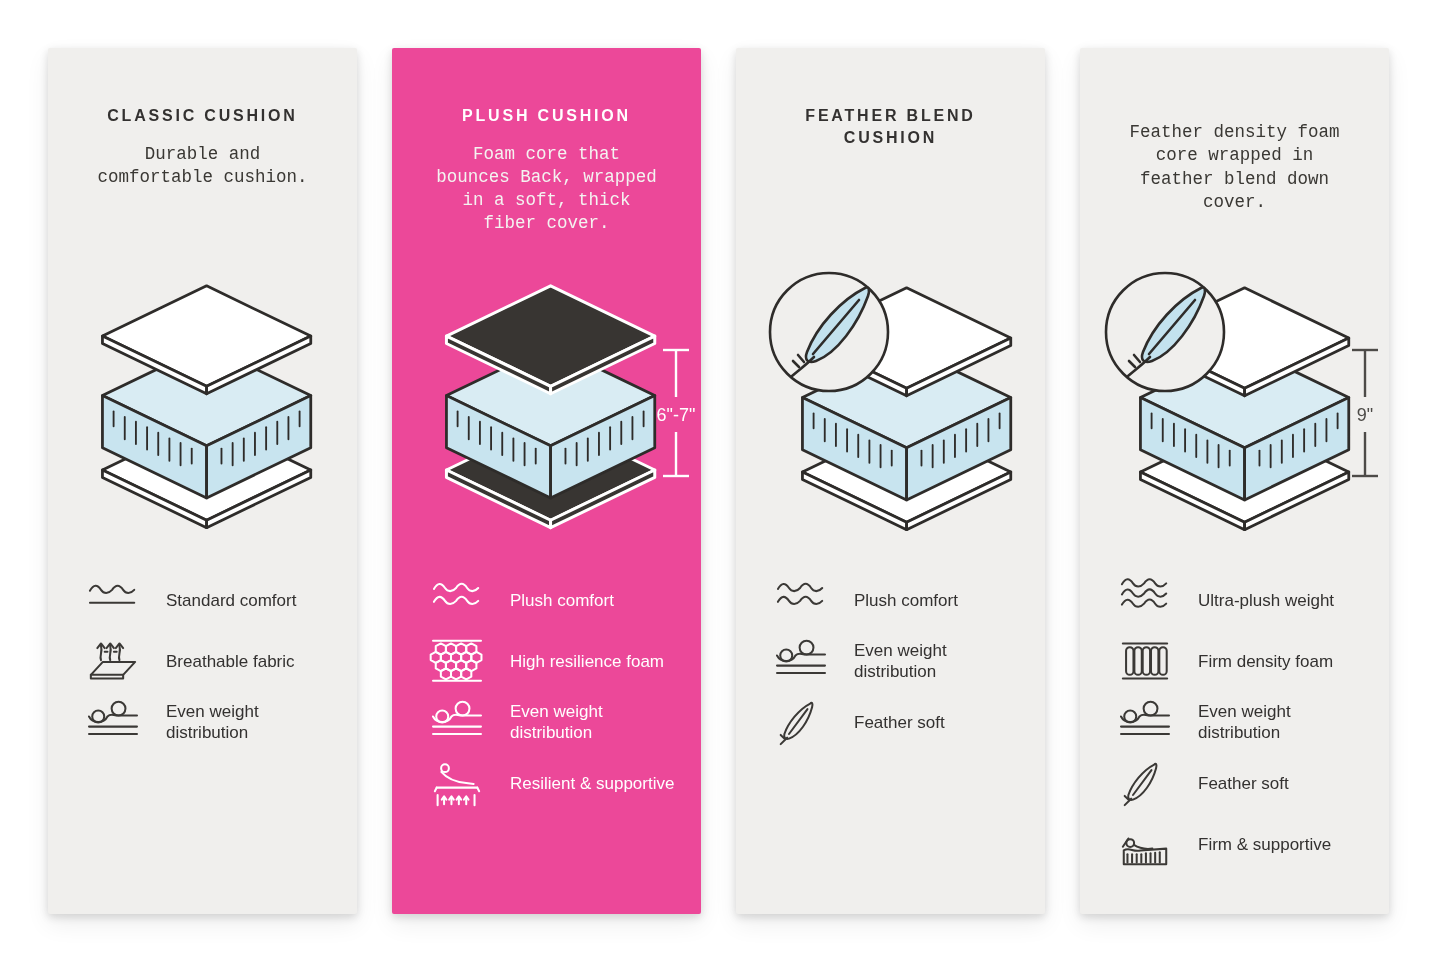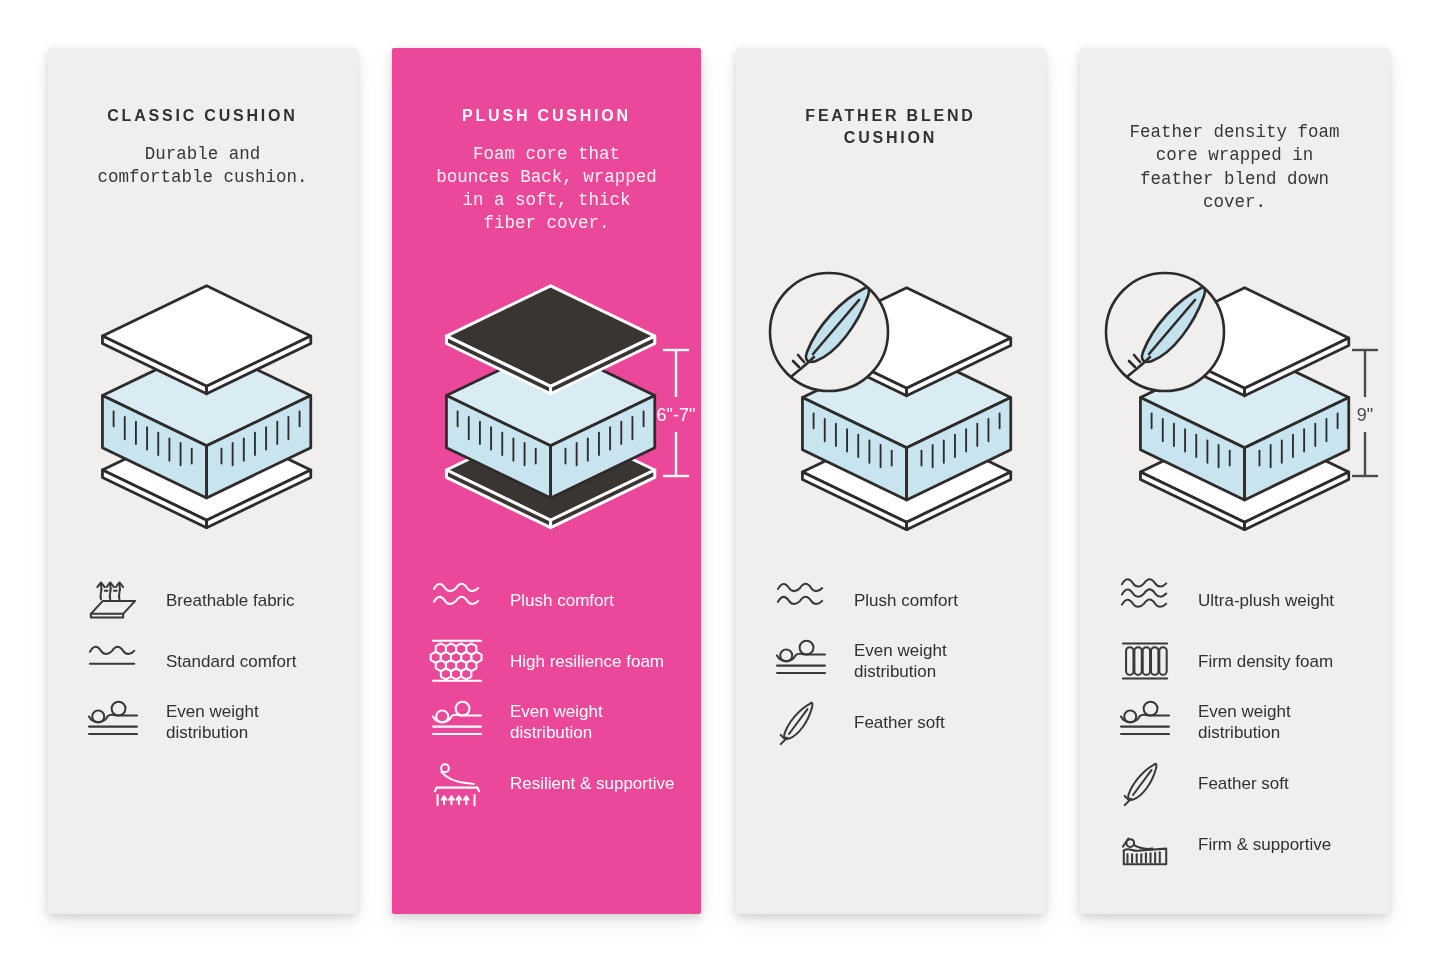--- a/index.html
+++ b/index.html
@@ -119,42 +119,42 @@
     </header>
     <div class="diagram">
       <svg viewBox="0 0 300 290">
         <use href="#g-cushion-light" transform="translate(42,14) scale(0.93)"></use>
       </svg>
     </div>
     <ul class="features">
       <li class="feature">
         <span class="ficon">
           <svg viewBox="0 0 60 52">
+              <use href="#g-wave"></use>
+              <line x1="5" y1="29" x2="53" y2="29"></line>
+            </svg>
+        </span>
+        <span class="flabel">Standard comfort</span>
+      </li>
+      <li class="feature">
+        <span class="ficon">
+          <svg viewBox="0 0 60 52">
             <path d="M6,41 L19,27 L54,27 L41,41 Z"></path>
             <path d="M6,41 L6,45 L41,45 L41,41"></path>
             <path d="M17,25 C15,20 19,16 17,10"></path>
               <path d="M13,12 L17,7 L21,12"></path>
             <path d="M27,25 C25,20 29,16 27,10"></path>
               <path d="M23,12 L27,7 L31,12"></path>
             <path d="M37,25 C35,20 39,16 37,10"></path>
               <path d="M33,12 L37,7 L41,12"></path>
             <line x1="21" y1="16" x2="24" y2="16"></line>
               <line x1="31" y1="16" x2="34" y2="16"></line>
           </svg>
         </span>
         <span class="flabel">Breathable fabric</span>
-      </li>
-      <li class="feature">
-        <span class="ficon">
-          <svg viewBox="0 0 60 52">
-              <use href="#g-wave"></use>
-              <line x1="5" y1="29" x2="53" y2="29"></line>
-            </svg>
-        </span>
-        <span class="flabel">Standard comfort</span>
       </li>
       <li class="feature">
         <span class="ficon">
           <svg viewBox="0 0 60 52">
             <circle cx="14" cy="20" r="6.5"></circle>
             <circle cx="36" cy="11.5" r="7.5"></circle>
             <path d="M4,20 C8,28 20,28 24,20 C28,16 30,19 36,19 L56,19"></path>
             <line x1="4" y1="31" x2="56" y2="31"></line>
             <line x1="4" y1="39" x2="56" y2="39"></line>
           </svg>

